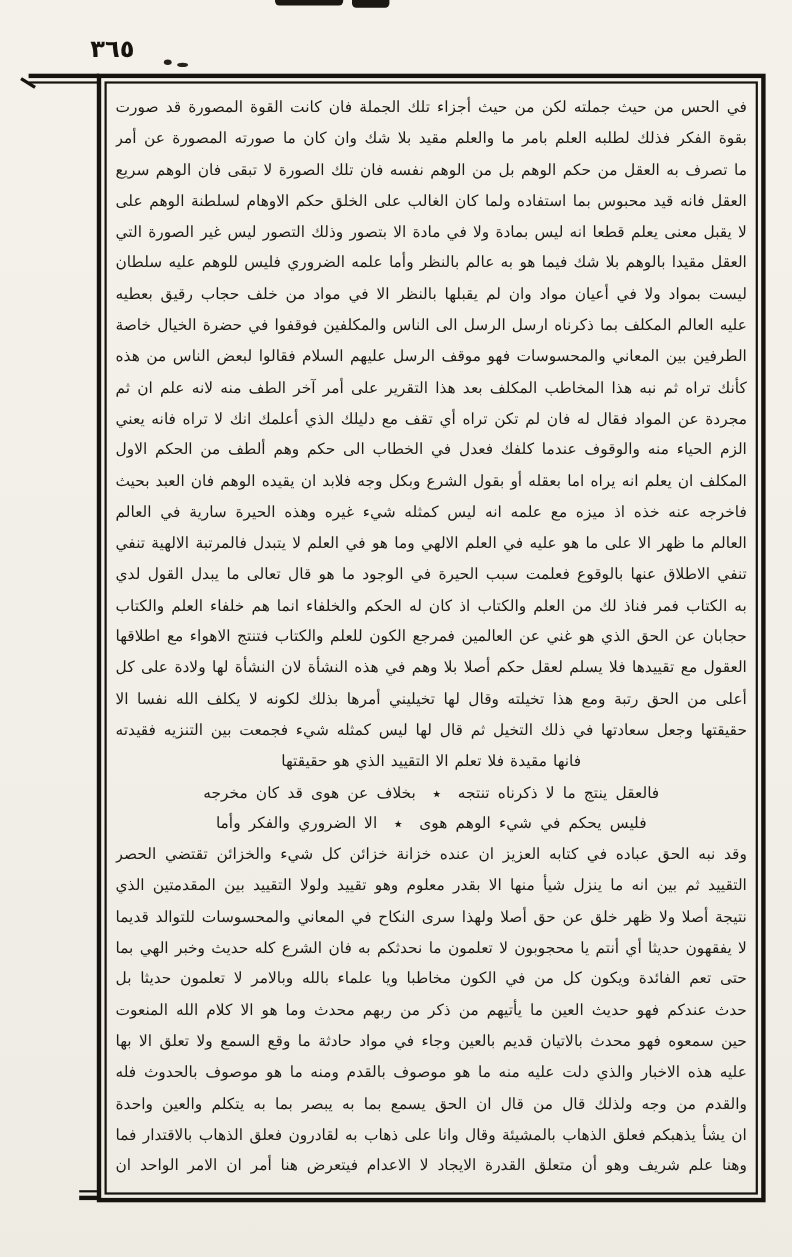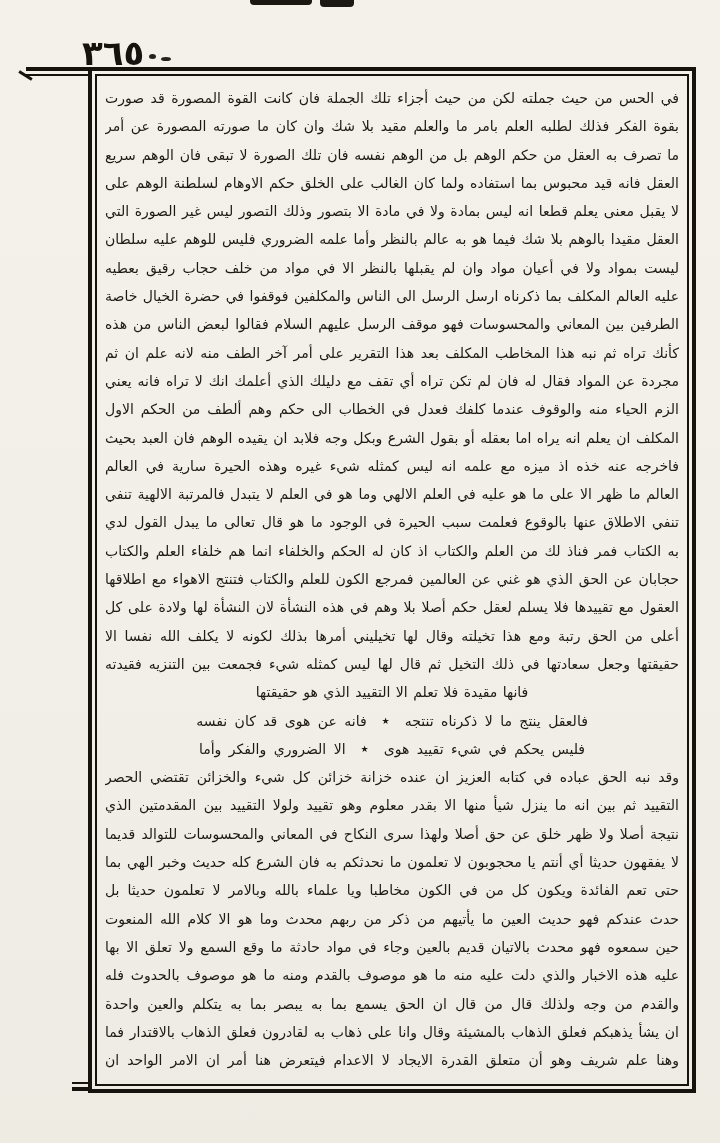--- a/index.html
+++ b/index.html
@@ -8,21 +8,21 @@
     font-family:"DejaVu Sans",sans-serif;
     background:#e9e7e0;
   }
   .page{
     position:relative;width:720px;height:1143px;overflow:hidden;
     background:linear-gradient(180deg,#f3f1ea 0%,#f1efe8 55%,#eeebe3 100%);
     color:#1d1a15;
   }
   .page-number{
     position:absolute;left:82px;top:33px;
-    font-size:34px;font-weight:bold;color:#16130f;
+    font-size:22px;font-weight:bold;color:#16130f;
     letter-spacing:1px;
   }
   
   .frame-outer{
     position:absolute;left:88px;top:67px;width:608px;height:1026px;
     border:4px solid #16130f;box-sizing:border-box;
   }
   .frame-inner{
     position:absolute;left:3px;top:3px;right:3px;bottom:3px;
     border:2px solid #16130f;
@@ -100,24 +100,24 @@
     <div class="ln">به الكتاب فمر فناذ لك من العلم والكتاب اذ كان له الحكم والخلفاء انما هم خلفاء العلم والكتاب فالعلم والكتاب</div>
     <div class="ln">حجابان عن الحق الذي هو غني عن العالمين فمرجع الكون للعلم والكتاب فتنتج الاهواء مع اطلاقها ما انتجته</div>
     <div class="ln">العقول مع تقييدها فلا يسلم لعقل حكم أصلا بلا وهم في هذه النشأة لان النشأة لها ولادة على كل من ظهر فيها</div>
     <div class="ln">أعلى من الحق رتبة ومع هذا تخيلته وقال لها تخيليني أمرها بذلك لكونه لا يكلف الله نفسا الا وسعها ووسعها اما</div>
     <div class="ln">حقيقتها وجعل سعادتها في ذلك التخيل ثم قال لها ليس كمثله شيء فجمعت بين التنزيه فقيدته وبين التشبيه فقيدته</div>
     <div class="ln center">فانها مقيدة فلا تعلم الا التقييد الذي هو حقيقتها</div>
 
     <div class="verse">
       <span class="hemi">فالعقل ينتج ما لا ذكرناه تنتجه</span>
       <span class="sep">٭</span>
-      <span class="hemi">فانه عن هوى قد كان نفسه</span>
+      <span class="hemi">بخلاف عن هوى قد كان مخرجه</span>
     </div>
     <div class="verse">
-      <span class="hemi">فليس يحكم في شيء تقييد هوى</span>
+      <span class="hemi">فليس يحكم في شيء الوهم هوى</span>
       <span class="sep">٭</span>
       <span class="hemi">الا الضروري والفكر وأما</span>
     </div>
 
     <div class="ln">وقد نبه الحق عباده في كتابه العزيز ان عنده خزانة خزائن كل شيء والخزائن تقتضي الحصر والحصر يقتضي</div>
     <div class="ln">التقييد ثم بين انه ما ينزل شيأ منها الا بقدر معلوم وهو تقييد ولولا التقييد بين المقدمتين الذي يربطهما ما ظهرت</div>
     <div class="ln">نتيجة أصلا ولا ظهر خلق عن حق أصلا ولهذا سرى النكاح في المعاني والمحسوسات للتوالد قديما وحديثا ولكن</div>
     <div class="ln">لا يفقهون حديثا أي أنتم يا محجوبون لا تعلمون ما نحدثكم به فان الشرع كله حديث وخبر الهي بما يقبله العقل والوهم</div>
     <div class="ln">حتى تعم الفائدة ويكون كل من في الكون مخاطبا ويا علماء بالله وبالامر لا تعلمون حديثا بل تعلمون قديما وان</div>
     <div class="ln">حدث عندكم فهو حديث العين ما يأتيهم من ذكر من ربهم محدث وما هو الا كلام الله المنعوت بالقدم حدث عندهم</div>

